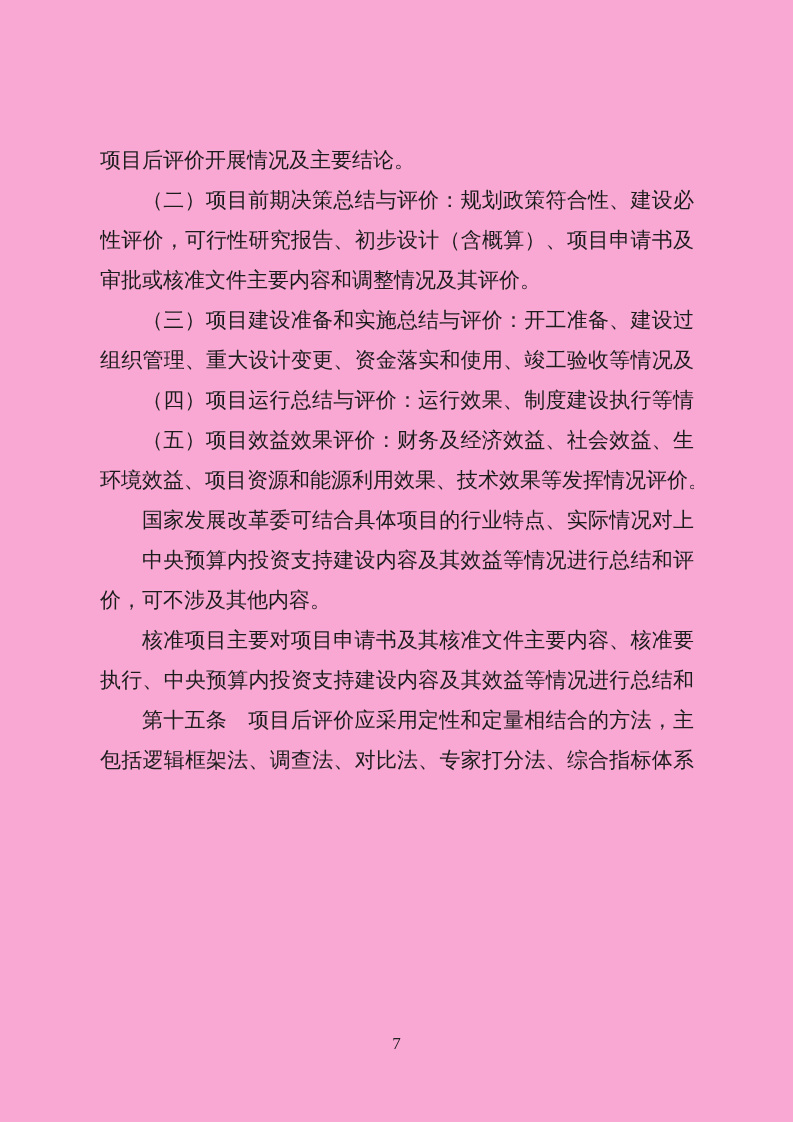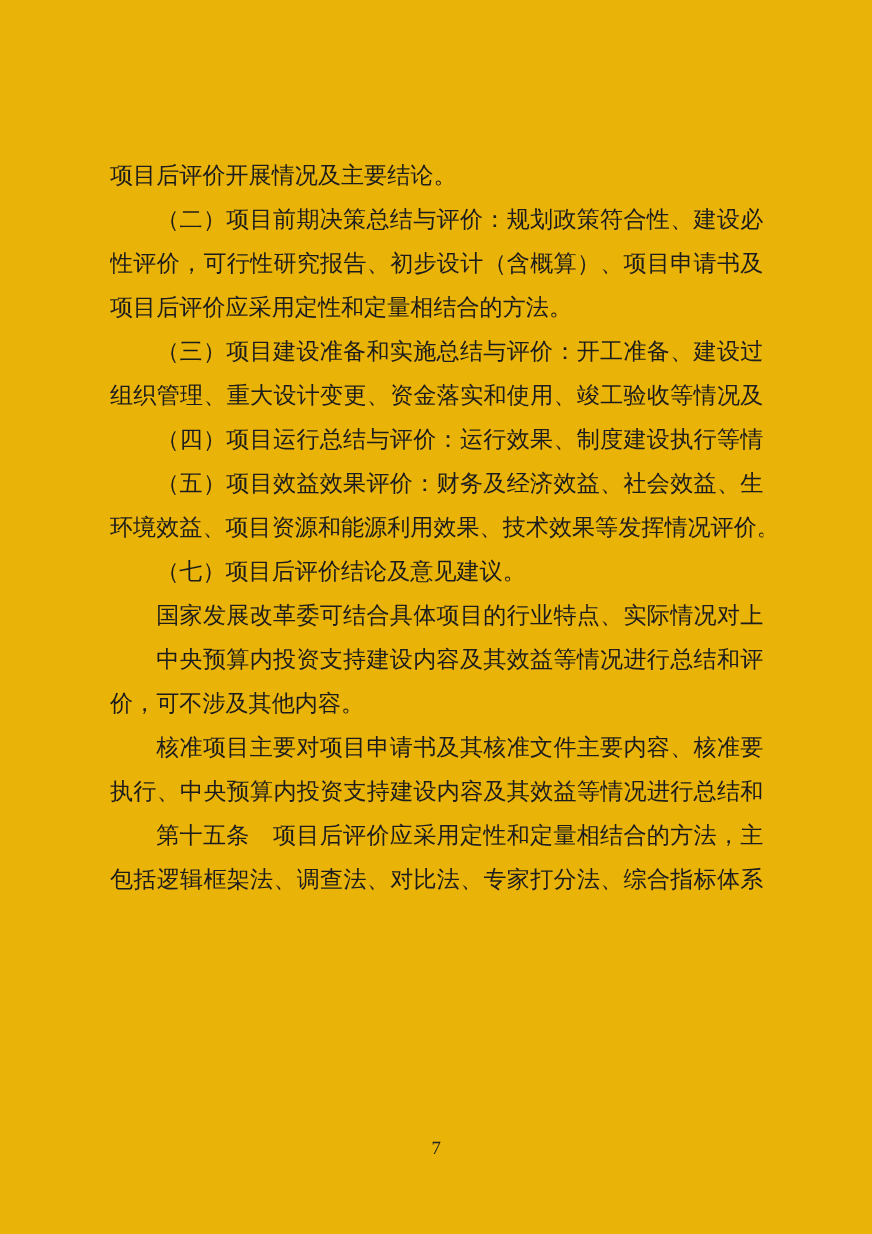--- a/index.html
+++ b/index.html
@@ -4,21 +4,21 @@
 <style>
   html, body {
     margin: 0;
     padding: 0;
     background: #ffffff;
   }
   .page {
     position: relative;
     width: 793px;
     height: 1122px;
-    background: #eab308;
+    background: #f9a8d4;
     overflow: hidden;
     font-family: "Liberation Sans", sans-serif;
     color: #1c1c1c;
   }
   .content {
     position: absolute;
     left: 100px;
     top: 140px;
     width: 594px;
   }
@@ -58,32 +58,31 @@
 </head>
 <body>
 
 <div class="page">
   <div class="content">
 
     <div class="line">项目后评价开展情况及主要结论。</div>
 
     <div class="line full indent">（二）项目前期决策总结与评价：规划政策符合性、建设必要</div>
     <div class="line full">性评价，可行性研究报告、初步设计（含概算）、项目申请书及其</div>
-    <div class="line">项目后评价应采用定性和定量相结合的方法。</div>
+    <div class="line">审批或核准文件主要内容和调整情况及其评价。</div>
 
     <div class="line full indent">（三）项目建设准备和实施总结与评价：开工准备、建设过程、</div>
     <div class="line full">组织管理、重大设计变更、资金落实和使用、竣工验收等情况及其</div>
 
     <div class="line full indent">（四）项目运行总结与评价：运行效果、制度建设执行等情况</div>
 
     <div class="line full indent">（五）项目效益效果评价：财务及经济效益、社会效益、生态</div>
     <div class="line">环境效益、项目资源和能源利用效果、技术效果等发挥情况评价。</div>
 
 
-    <div class="line indent">（七）项目后评价结论及意见建议。</div>
 
     <div class="line full indent">国家发展改革委可结合具体项目的行业特点、实际情况对上述</div>
 
     <div class="line full indent">中央预算内投资支持建设内容及其效益等情况进行总结和评</div>
     <div class="line">价，可不涉及其他内容。</div>
 
     <div class="line full indent">核准项目主要对项目申请书及其核准文件主要内容、核准要求</div>
     <div class="line full">执行、中央预算内投资支持建设内容及其效益等情况进行总结和评</div>
 
     <div class="line full indent">第十五条　项目后评价应采用定性和定量相结合的方法，主要</div>

